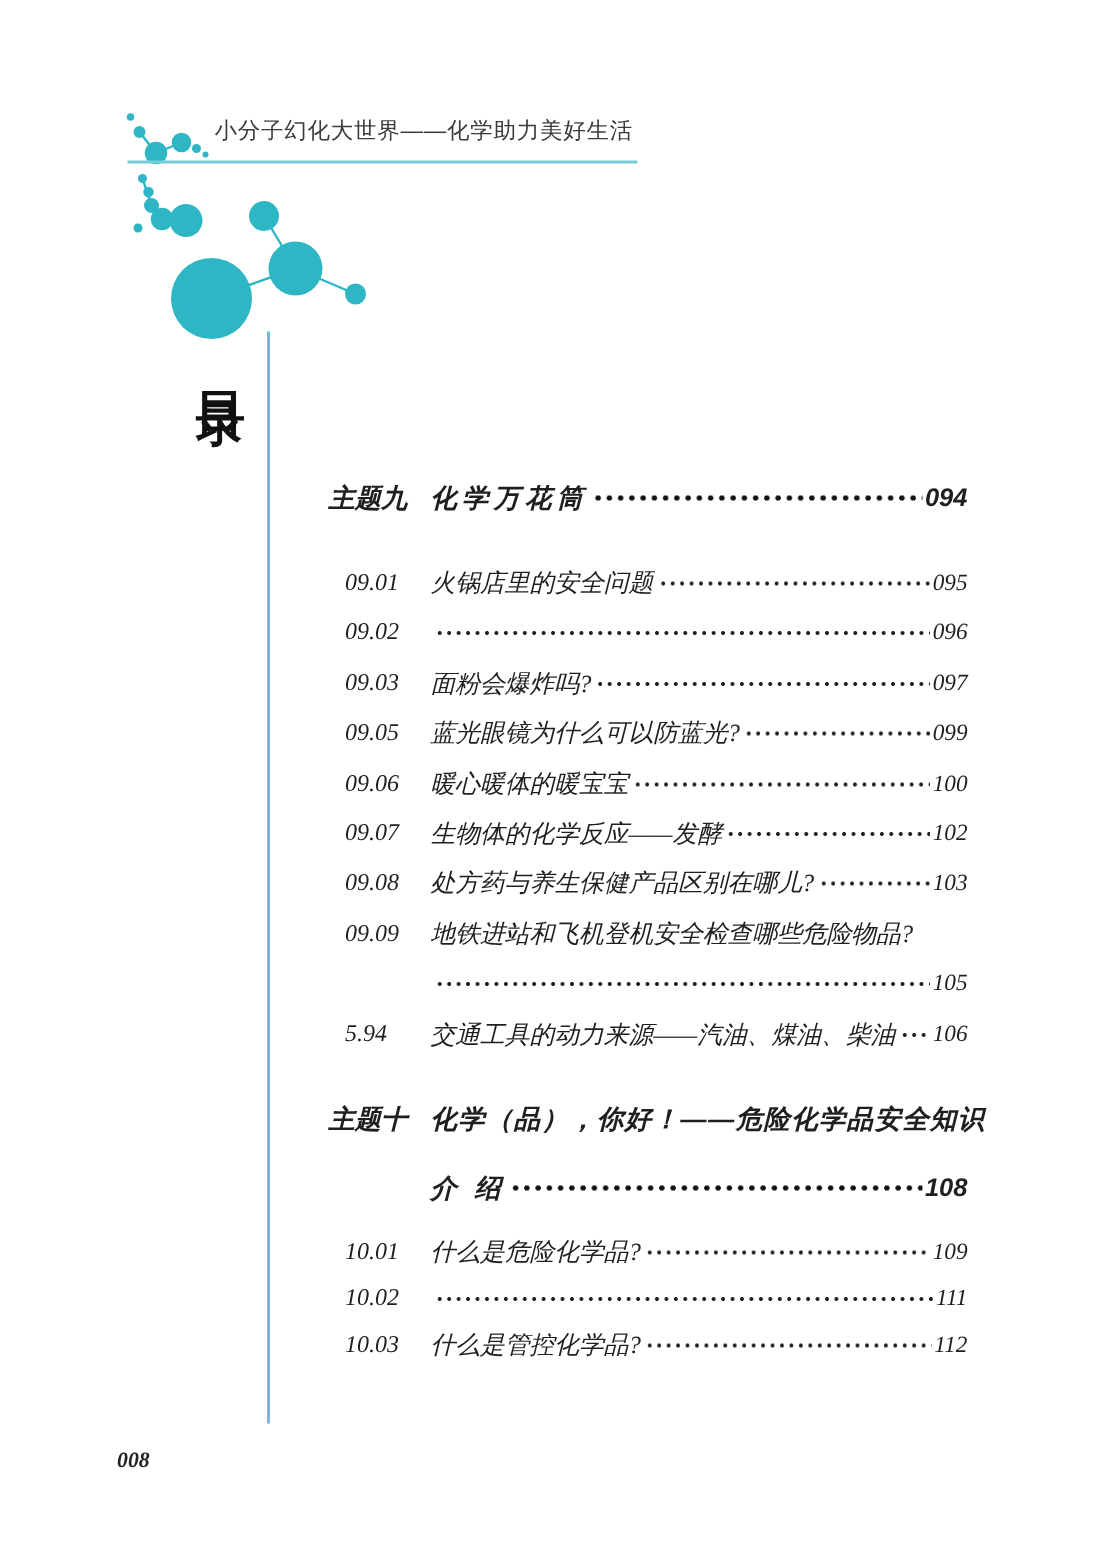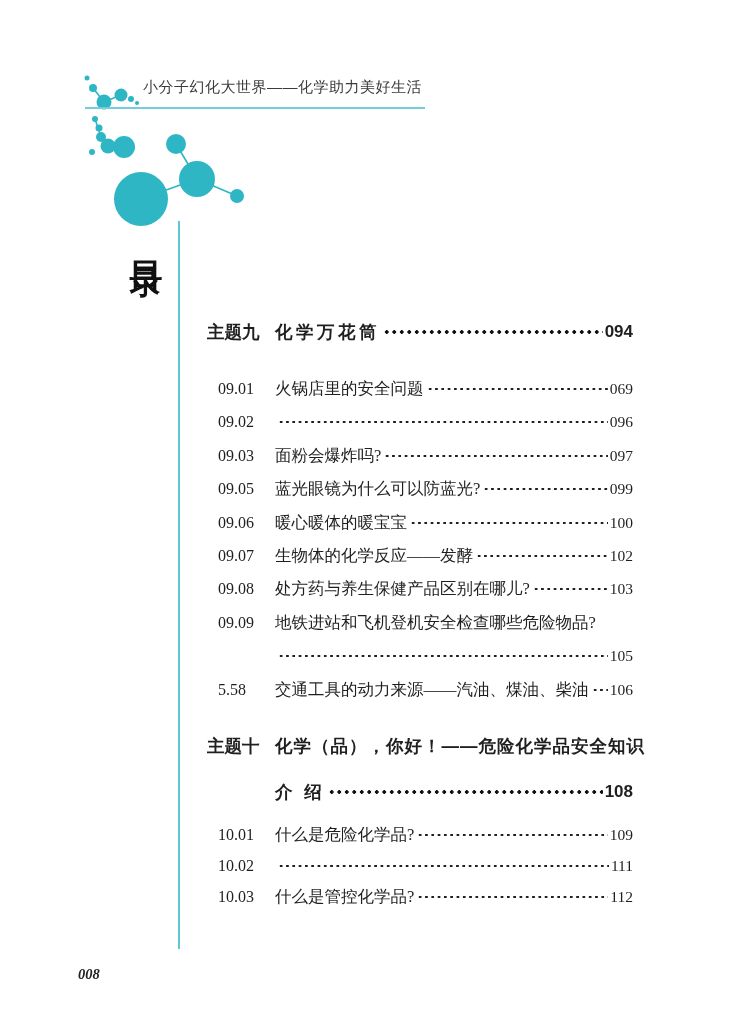--- a/index.html
+++ b/index.html
@@ -13,21 +13,21 @@
 
   
   .molecule{position:absolute;left:60px;top:40px;width:210px;height:190px;}
 
   
   .v-rule{position:absolute;left:178px;top:205px;width:2px;height:728px;background:#5fc7d4;}
   .toc-label{position:absolute;left:129px;top:219px;writing-mode:vertical-rl;text-orientation:upright;
         font-size:33px;font-weight:700;letter-spacing:5px;color:#111;line-height:1;}
 
   
-  .toc{position:absolute;left:207px;top:303px;width:426px;}
+  .toc{position:absolute;left:219px;top:303px;width:426px;font-style:italic;}
   .row{display:flex;}
   .h-row{height:26px;line-height:26px;font-family:"Liberation Sans","DejaVu Sans",sans-serif;
         font-weight:700;font-size:17.5px;}
   .h-row.first{margin-bottom:32px;}
   .h-label{width:68px;flex:none;}
   .h-title{letter-spacing:3.5px;white-space:nowrap;}
   .h-title.long{letter-spacing:1px;}
   .h-page{font-size:17px;flex:none;}
   .e-row{height:24px;line-height:24px;margin-bottom:9.4px;font-size:16.5px;}
   .num{width:68px;flex:none;padding-left:11px;box-sizing:border-box;font-size:16px;}
@@ -97,21 +97,21 @@
       <span class="h-label">主题九</span>
       <span class="h-title">化学万花筒</span>
       <span class="leader bold"></span>
       <span class="h-page">094</span>
     </div>
 
     <div class="row e-row">
       <span class="num">09.01</span>
       <span class="title">火锅店里的安全问题</span>
       <span class="leader"></span>
-      <span class="pg">069</span>
+      <span class="pg">095</span>
     </div>
     <div class="row e-row">
       <span class="num">09.02</span>
       <span class="leader"></span>
       <span class="pg">096</span>
     </div>
     <div class="row e-row">
       <span class="num">09.03</span>
       <span class="title">面粉会爆炸吗?</span>
       <span class="leader"></span>
@@ -146,21 +146,21 @@
       <span class="num">09.09</span>
       <span class="title grow">地铁进站和飞机登机安全检查哪些危险物品?</span>
     </div>
     <div class="row e-row">
       <span class="spacer"></span>
       <span class="leader"></span>
       <span class="pg">105</span>
     </div>
 
     <div class="row e-row">
-      <span class="num">5.58</span>
+      <span class="num">5.94</span>
       <span class="title">交通工具的动力来源——汽油、煤油、柴油</span>
       <span class="leader"></span>
       <span class="pg">106</span>
     </div>
 
     <div class="row h-row sec2-l1">
       <span class="h-label">主题十</span>
       <span class="h-title long grow">化学（品），你好！——危险化学品安全知识</span>
     </div>
     <div class="row h-row sec2-l2">

